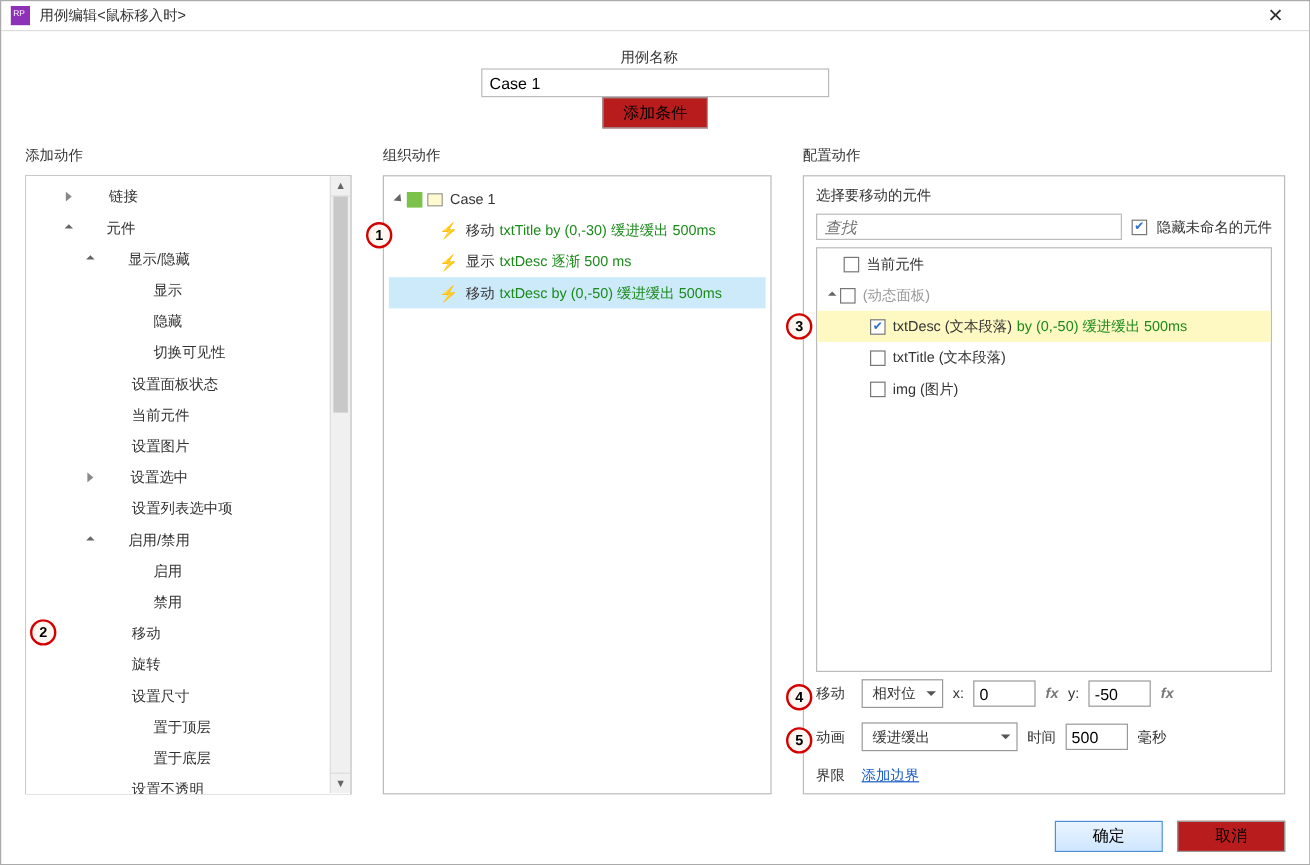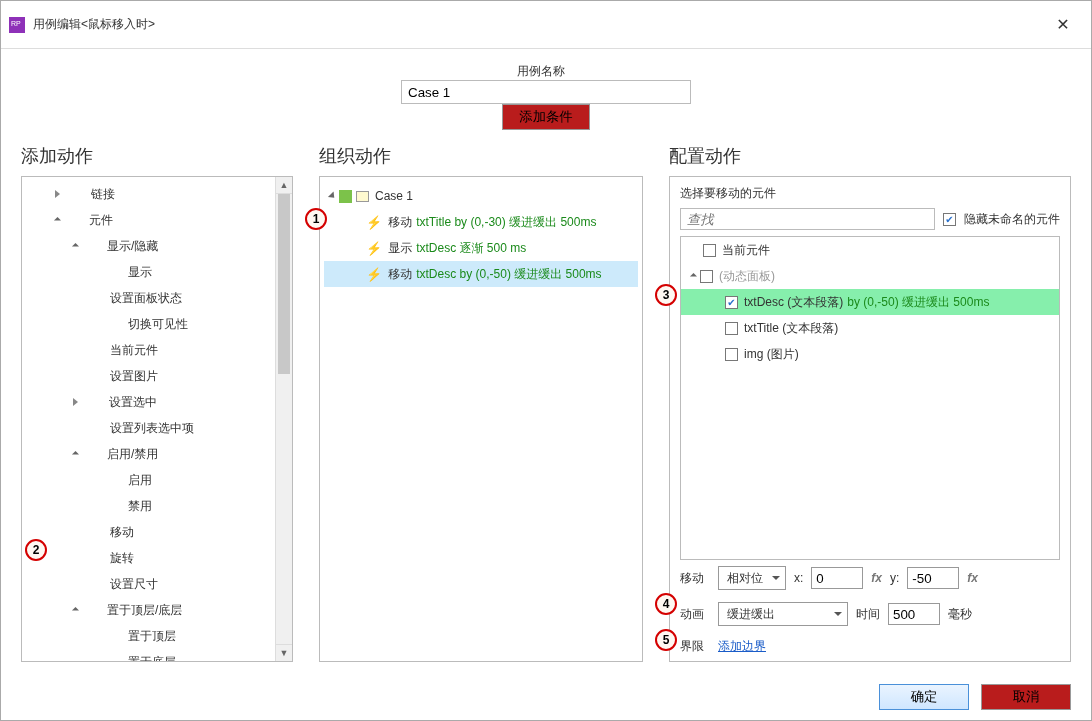--- a/index.html
+++ b/index.html
@@ -1,30 +1,30 @@
 <!DOCTYPE html>
 <html><head>
 <meta charset="utf-8">
 <style>
   * { box-sizing: border-box; font-family: "Microsoft YaHei", Arial, sans-serif; }
   body { margin: 0; background: #fff; font-size: 12px; color: #333; }
   .window { width: 1092px; height: 721px; border: 1px solid #aaa; display: flex; flex-direction: column; }
-  .titlebar { height: 48px; display: flex; align-items: center; padding: 0 8px; border-bottom: 1px solid #ddd; }
+  .titlebar { height: 25px; display: flex; align-items: center; padding: 0 8px; border-bottom: 1px solid #ddd; }
   .titlebar .app-icon { width: 16px; height: 16px; background: #8e31b8; margin-right: 8px; position:relative;}
   .titlebar .app-icon::after{content:"RP"; position:absolute; font-size:7px; color:#fff; left:2px; top:3px;}
   .titlebar .title { flex: 1; font-size: 12px; }
   .titlebar .close { width: 40px; text-align: center; font-size: 16px; cursor: pointer; }
   .toprow { padding: 14px 20px; display: flex; align-items: center; flex-direction: column; }
   .toprow label { margin-right: 10px; }
   .textinput { height: 24px; border: 1px solid #bbb; padding: 2px 6px; background: #fff; }
   .btn { height: 26px; padding: 2px 16px; border: 1px solid #999; background: #b91c1c; cursor: pointer; }
   .btn.primary { background: linear-gradient(#eaf4ff,#cfe6ff); border-color:#4a90d9; }
   .columns { display: flex; gap: 26px; padding: 0 20px 12px 20px; flex: 1; overflow: hidden; }
   .col { display: flex; flex-direction: column; }
-  .col-title { font-size: 18px; margin-bottom: 8px; }
+  .col-title { font-size: 12px; margin-bottom: 8px; }
   .panel { border: 1px solid #bbb; background: #fff; flex: 1; overflow: auto; position: relative; }
   .col-actions { width: 272px; }
   .col-org { width: 324px; }
   .col-config { flex: 1; position:relative;}
   
   .tree { padding: 4px 0; }
   .tree-row { display:flex; align-items:center; height:26px; padding-left:8px; cursor: pointer; gap: 25px; }
   .tree-arrow { width:12px; display:inline-block; text-align:center; color:#555; }
   .tree-row .spacer { display:inline-block; }
   .scrollbar { position:absolute; right:0; top:0; width:17px; height:100%; background:#f0f0f0; border-left:1px solid #ddd; display:flex; flex-direction:column;}
@@ -44,21 +44,21 @@
   .callout { position:absolute; width:22px; height:22px; border:2px solid #d40000; border-radius:50%; display:flex; align-items:center; justify-content:center; font-size:12px; color:#000; background:#fff8f2; font-weight:bold; z-index:5;}
   
   .config-inner { display:flex; flex-direction:column; height: 520px;}
   .config-title { padding:8px 10px 6px 10px; }
   .config-search { display:flex; align-items:center; padding:0 10px 6px 10px; gap:8px;}
   .config-search input { flex:1; height:22px; border:1px solid #bbb; padding:2px 6px; color:#888; font-style:italic;}
   .chk { width:13px; height:13px; border:1px solid #777; display:inline-flex; align-items:center; justify-content:center; background:#fff; }
   .chk.checked::after{ content:"✔"; font-size:10px; color:#2a71cc; }
   .widget-panel { margin:0 10px; border:1px solid #bbb; flex:1; overflow:auto;}
   .widget-row { display:flex; align-items:center; height:26px; padding:0 6px; }
-  .widget-row.selected { background:#86efac; }
+  .widget-row.selected { background:#fef9c3; }
   .widget-row .label { margin-left:6px; }
   .widget-row .muted { color:#999; }
   .widget-row .target { color:#1b8a1b; margin-left:4px; }
   .param-row { display:flex; align-items:center; padding:6px 10px; gap:8px; }
   .param-label { min-width:30px; }
   .select { height:24px; border:1px solid #999; background:#fff; display:flex; align-items:center; padding:0 16px 0 8px; position:relative; cursor:pointer;}
   .select::after { content:""; position:absolute; right:5px; top:9px; border:4px solid transparent; border-top-color:#555;}
   .numinput { width:52px; height:22px; border:1px solid #999; padding:2px 4px; }
   .fx { font-style:italic; font-weight:bold; color:#777; cursor:pointer; }
   .link { color:#1a5cc8; text-decoration:underline; cursor:pointer;}
@@ -102,28 +102,33 @@
               <span class="spacer" style="width: 18px;"></span>
               <span class="tree-arrow" style="border-left: 5px solid transparent; border-top: 5px solid rgb(102, 102, 102); width: 0px; height: 0px; transform: rotate(-45deg); display: inline-block; margin-right: 4px;"></span>
               <span>显示/隐藏</span>
             </div>
             <div class="tree-row">
               <span class="spacer" style="width: 36px;"></span>
               <span class="tree-arrow" style="width: 12px; display: inline-block;"></span>
               <span>显示</span>
             </div>
             <div class="tree-row">
+              <span class="spacer" style="width: 36px;"></span>
+              <span class="tree-arrow" style="width: 12px; display: inline-block;"></span>
+              <span>隐藏</span>
+            </div>
+            <div class="tree-row">
+              <span class="spacer" style="width: 36px;"></span>
+              <span class="tree-arrow" style="width: 12px; display: inline-block;"></span>
+              <span>切换可见性</span>
+            </div>
+            <div class="tree-row">
               <span class="spacer" style="width: 18px;"></span>
               <span class="tree-arrow" style="width: 12px; display: inline-block;"></span>
               <span>设置面板状态</span>
-            </div>
-            <div class="tree-row">
-              <span class="spacer" style="width: 36px;"></span>
-              <span class="tree-arrow" style="width: 12px; display: inline-block;"></span>
-              <span>切换可见性</span>
             </div>
             <div class="tree-row">
               <span class="spacer" style="width: 18px;"></span>
               <span class="tree-arrow" style="width: 12px; display: inline-block;"></span>
               <span>当前元件</span>
             </div>
             <div class="tree-row">
               <span class="spacer" style="width: 18px;"></span>
               <span class="tree-arrow" style="width: 12px; display: inline-block;"></span>
               <span>设置图片</span>
@@ -160,25 +165,20 @@
             </div>
             <div class="tree-row">
               <span class="spacer" style="width: 18px;"></span>
               <span class="tree-arrow" style="width: 12px; display: inline-block;"></span>
               <span>旋转</span>
             </div>
             <div class="tree-row">
               <span class="spacer" style="width: 18px;"></span>
               <span class="tree-arrow" style="width: 12px; display: inline-block;"></span>
               <span>设置尺寸</span>
-            </div>
-            <div class="tree-row">
-              <span class="spacer" style="width: 18px;"></span>
-              <span class="tree-arrow" style="border-left: 5px solid transparent; border-top: 5px solid rgb(102, 102, 102); width: 0px; height: 0px; transform: rotate(-45deg); display: inline-block; margin-right: 4px;"></span>
-              <span>置于顶层/底层</span>
             </div>
             <div class="tree-row">
               <span class="spacer" style="width: 36px;"></span>
               <span class="tree-arrow" style="width: 12px; display: inline-block;"></span>
               <span>置于顶层</span>
             </div>
             <div class="tree-row">
               <span class="spacer" style="width: 36px;"></span>
               <span class="tree-arrow" style="width: 12px; display: inline-block;"></span>
               <span>置于底层</span>

